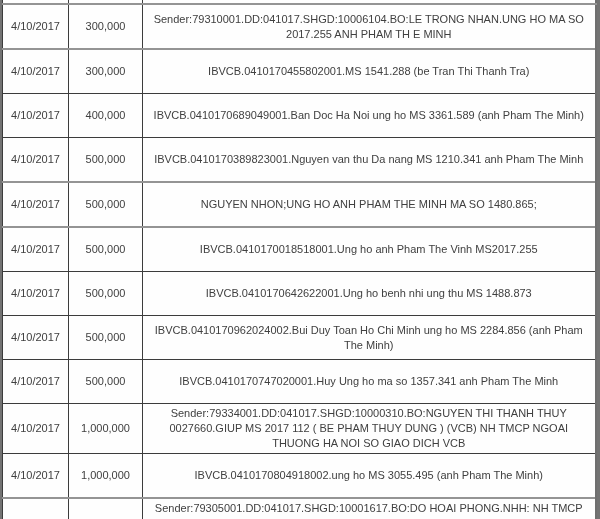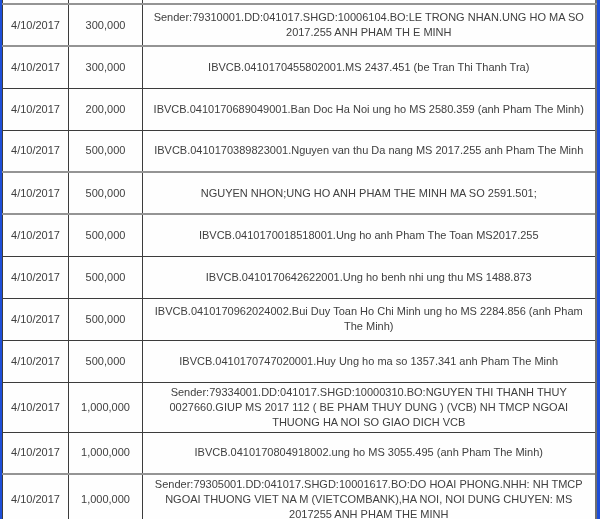--- a/index.html
+++ b/index.html
@@ -1,18 +1,18 @@
 <!DOCTYPE html>
 <html><head>
 <meta charset="utf-8">
 <style>
   html,body { margin:0; padding:0; background:#ffffff; }
   .screen {
     position:relative; width:600px; height:519px; overflow:hidden;
-    background:#1d4ed8;
+    background:#737373;
     font-family:"Liberation Sans", sans-serif;
   }
   table.tx {
     position:absolute; left:2px; top:0;
     border-collapse:collapse; table-layout:fixed;
     width:593px;
   }
   col.c-date { width:66px; }
   col.c-amount { width:74px; }
   col.c-desc { width:453px; }
@@ -25,21 +25,21 @@
     overflow:hidden;
     background:#fefefe;
   }
   tr.data-row { height:42px; }
   tr.gray-top > td { border-top:2px solid #949494; }
   td:last-child { border-right:2px solid #6f6f6f; }
   tr.partial-top { height:4px; }
   tr.partial-top > td { border-top:none; padding:0; }
   tr.partial-top > td { border-bottom:2px solid #949494; }
   td.col-date { padding:2px 2px; white-space:nowrap; }
-  td.col-amount { padding:2px 4px; white-space:nowrap;margin-left:7px; }
+  td.col-amount { padding:14px 4px; white-space:nowrap;margin-left:7px; }
   td.col-description { padding:2px 9px; }
 </style>
 </head>
 <body>
 
 <div class="screen">
   <table class="tx">
     <colgroup>
       <col class="c-date">
       <col class="c-amount">
@@ -53,41 +53,41 @@
       </tr>
 
       <tr class="data-row gray-top">
           <td class="col-date">4/10/2017</td>
           <td class="col-amount">300,000</td>
           <td class="col-description">Sender:79310001.DD:041017.SHGD:10006104.BO:LE TRONG NHAN.UNG HO MA SO 2017.255 ANH PHAM TH E MINH</td>
         </tr>
         <tr class="data-row gray-top">
           <td class="col-date">4/10/2017</td>
           <td class="col-amount">300,000</td>
-          <td class="col-description">IBVCB.0410170455802001.MS 2437.451 (be Tran Thi Thanh Tra)</td>
+          <td class="col-description">IBVCB.0410170455802001.MS 1541.288 (be Tran Thi Thanh Tra)</td>
         </tr>
         <tr class="data-row">
           <td class="col-date">4/10/2017</td>
-          <td class="col-amount">200,000</td>
-          <td class="col-description">IBVCB.0410170689049001.Ban Doc Ha Noi ung ho MS 2580.359 (anh Pham The Minh)</td>
+          <td class="col-amount">400,000</td>
+          <td class="col-description">IBVCB.0410170689049001.Ban Doc Ha Noi ung ho MS 3361.589 (anh Pham The Minh)</td>
         </tr>
         <tr class="data-row">
           <td class="col-date">4/10/2017</td>
           <td class="col-amount">500,000</td>
-          <td class="col-description">IBVCB.0410170389823001.Nguyen van thu Da nang MS 2017.255 anh Pham The Minh</td>
+          <td class="col-description">IBVCB.0410170389823001.Nguyen van thu Da nang MS 1210.341 anh Pham The Minh</td>
         </tr>
         <tr class="data-row gray-top">
           <td class="col-date">4/10/2017</td>
           <td class="col-amount">500,000</td>
-          <td class="col-description">NGUYEN NHON;UNG HO ANH PHAM THE MINH MA SO 2591.501;</td>
+          <td class="col-description">NGUYEN NHON;UNG HO ANH PHAM THE MINH MA SO 1480.865;</td>
         </tr>
         <tr class="data-row gray-top">
           <td class="col-date">4/10/2017</td>
           <td class="col-amount">500,000</td>
-          <td class="col-description">IBVCB.0410170018518001.Ung ho anh Pham The Toan MS2017.255</td>
+          <td class="col-description">IBVCB.0410170018518001.Ung ho anh Pham The Vinh MS2017.255</td>
         </tr>
         <tr class="data-row">
           <td class="col-date">4/10/2017</td>
           <td class="col-amount">500,000</td>
           <td class="col-description">IBVCB.0410170642622001.Ung ho benh nhi ung thu MS 1488.873</td>
         </tr>
         <tr class="data-row">
           <td class="col-date">4/10/2017</td>
           <td class="col-amount">500,000</td>
           <td class="col-description">IBVCB.0410170962024002.Bui Duy Toan Ho Chi Minh ung ho MS 2284.856 (anh Pham The Minh)</td>

